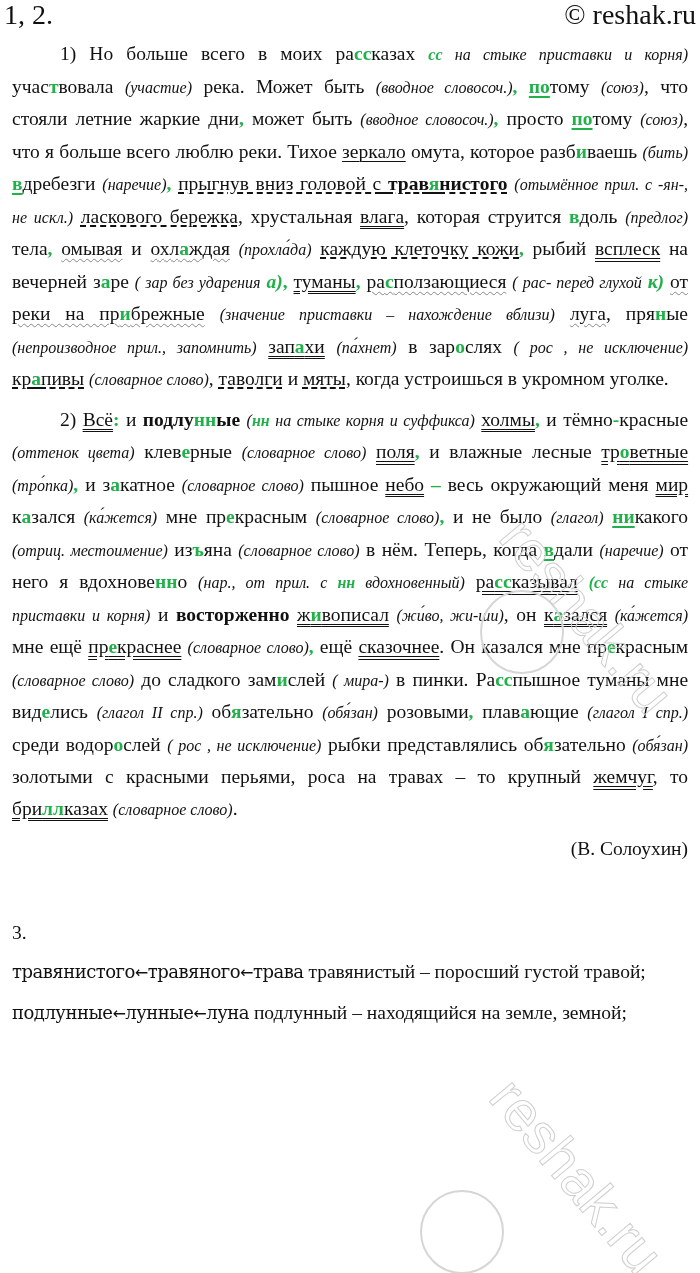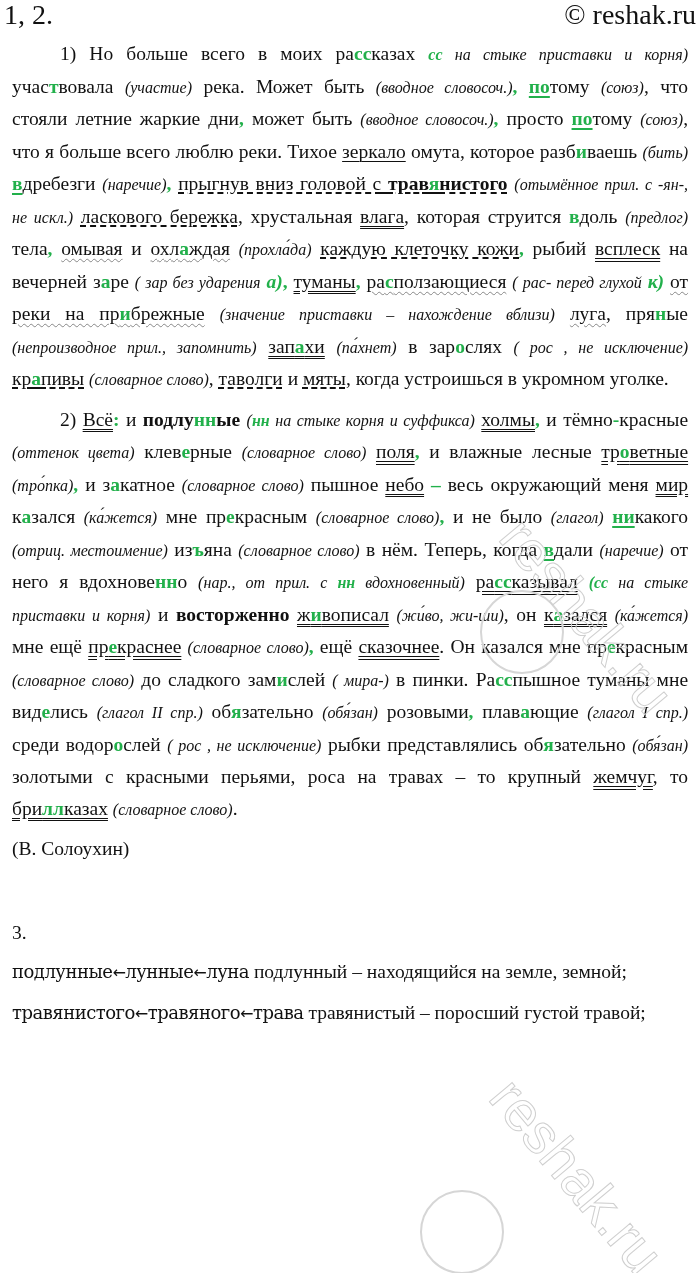--- a/index.html
+++ b/index.html
@@ -14,21 +14,21 @@
   .indent { text-indent: 48px; }
   .it { font-style: italic; font-size: 16px; }
   .g { color: #22b04b; font-weight: bold; }
   .gi { color: #22b04b; font-style: italic; font-weight: bold; }
   .b { font-weight: bold; }
   .u1 { text-decoration: underline; text-decoration-thickness: 1px; text-underline-offset: 3px; }
   .u2 { text-decoration: underline double; text-underline-offset: 3px; }
   .ud { text-decoration: underline dashed; text-underline-offset: 3px; }
   .uw { text-decoration: underline wavy #888; text-underline-offset: 3px; text-decoration-thickness: 1px; }
   .ug { text-decoration: underline; text-decoration-color: #22b04b; text-decoration-thickness: 2px; text-underline-offset: 3px; }
-  .right { }
+  .right { text-align: right; }
   .sp { height: 18px; }
   .morph { font-family: "DejaVu Serif", serif; font-size: 18px; letter-spacing: -0.5px; }
   .arrow { font-family: "DejaVu Sans", sans-serif; font-size: 16px; }
   .wm {
     position: absolute; color: transparent; -webkit-text-stroke: 1px #cfcfcf;
     font-family: "Liberation Sans", sans-serif; font-size: 56px; transform: rotate(50deg);
     pointer-events: none; white-space: nowrap;
   }
   .wm-circle { position: absolute; border: 2px solid #d6d6d6; border-radius: 50%; pointer-events: none; }
 </style>
@@ -169,27 +169,27 @@
 
   <p class="p right" style="margin-top:4px;">(В. Солоухин)</p>
 
 
   <div class="sp"></div>
   <div class="sp"></div>
 
   <p class="p" style="margin-top:8px;">3.</p>
 
   <p class="p" style="margin-top:6px;">
-    <span class="morph"><span>подлунные</span><span class="arrow">←</span><span>лунные</span><span class="arrow">←</span><span>луна</span></span>
-    <span>подлунный – находящийся на земле, земной;</span>
+    <span class="morph"><span>травянистого</span><span class="arrow">←</span><span>травяного</span><span class="arrow">←</span><span>трава</span></span>
+    <span>травянистый – поросший густой травой;</span>
   </p>
 
   <p class="p" style="margin-top:6px;">
-    <span class="morph"><span>травянистого</span><span class="arrow">←</span><span>травяного</span><span class="arrow">←</span><span>трава</span></span>
-    <span>травянистый – поросший густой травой;</span>
+    <span class="morph"><span>подлунные</span><span class="arrow">←</span><span>лунные</span><span class="arrow">←</span><span>луна</span></span>
+    <span>подлунный – находящийся на земле, земной;</span>
   </p>
 
 </div>
 
 <div class="wm-circle" style="left:480px; top:590px; width:80px; height:80px;"></div>
 <div class="wm" style="left:470px; top:600px;">reshak.ru</div>
 <div class="wm-circle" style="left:420px; top:1190px; width:80px; height:80px;"></div>
 <div class="wm" style="left:460px; top:1160px;">reshak.ru</div>
 
 </body></html>

